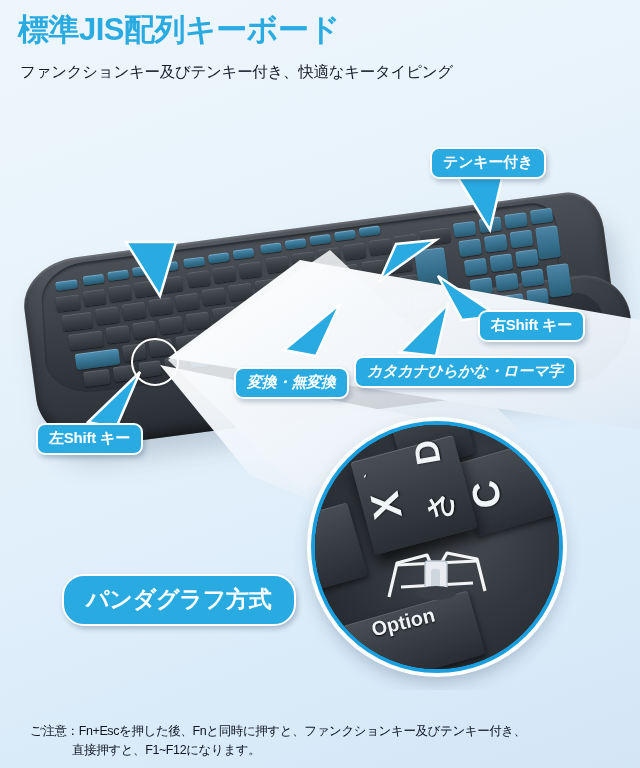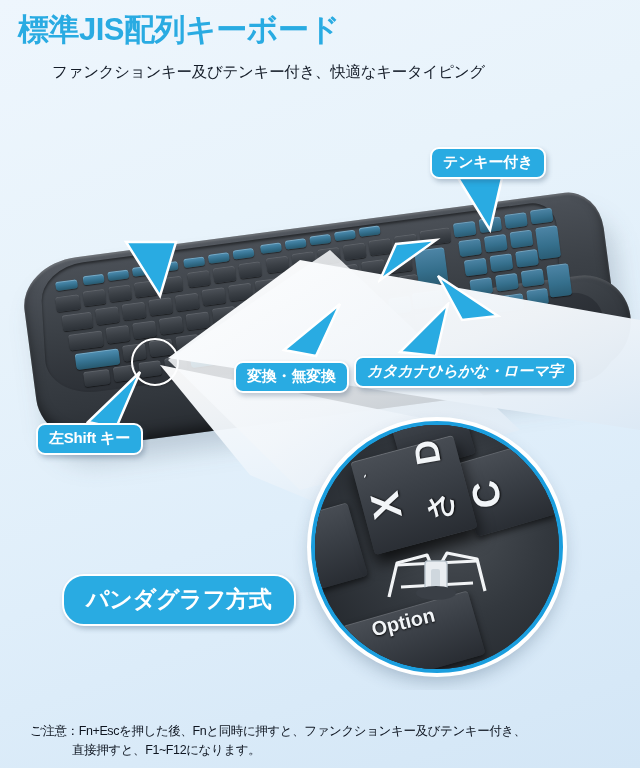--- a/index.html
+++ b/index.html
@@ -36,21 +36,20 @@
   .hero-sub {
     position: absolute;
     left: 20px;
     top: 60px;
     font-size: 15.5px;
     font-weight: normal;
     color: #141c28;
     line-height: 1.55;
     letter-spacing: -0.3px;
     white-space: nowrap;
-    margin-left: 32px;
   }
   .hero-sub span { display: block; }
 
   
   .photo {
     position: absolute;
     left: 0;
     top: 130px;
     width: 640px;
     height: 560px;
@@ -430,25 +429,26 @@
     </svg>
     <div class="bub" style="left:430px; top:17px;">テンキー付き</div>
 
     <svg class="tail" style="left:378px; top:108px; width:64px; height:46px;" viewBox="0 0 64 46">
       <path d="M 2,42 L 18,6 L 58,2 Z" fill="#29abe2" stroke="#ffffff" stroke-width="2.5"></path>
     </svg>
 
     <svg class="tail" style="left:436px; top:140px; width:70px; height:52px;" viewBox="0 0 70 52">
       <path d="M 2,6 L 62,46 L 26,50 Z" fill="#29abe2" stroke="#ffffff" stroke-width="2.5"></path>
     </svg>
+    <div class="bub" style="left:478px; top:180px;">右Shift キー</div>
 
     <svg class="tail" style="left:282px; top:172px; width:62px; height:60px;" viewBox="0 0 62 60">
       <path d="M 58,2 L 34,54 L 2,48 Z" fill="#29abe2" stroke="#ffffff" stroke-width="2.5"></path>
     </svg>
-    <div class="bub" style="left:234px; top:231px;">変換・無変換</div>
+    <div class="bub" style="left:234px; top:237px;font-style:italic;">変換・無変換</div>
 
     <svg class="tail" style="left:396px; top:172px; width:56px; height:60px;" viewBox="0 0 56 60">
       <path d="M 52,2 L 40,54 L 4,50 Z" fill="#29abe2" stroke="#ffffff" stroke-width="2.5"></path>
     </svg>
     <div class="bub" style="left:354px; top:226px;font-style:italic;">カタカナひらかな・ローマ字</div>
 
     <svg class="tail" style="left:86px; top:240px; width:58px; height:64px;" viewBox="0 0 58 64">
       <path d="M 54,2 L 30,58 L 2,52 Z" fill="#29abe2" stroke="#ffffff" stroke-width="2.5"></path>
     </svg>
     <div class="bub" style="left:36px; top:293px;">左Shift キー</div>

